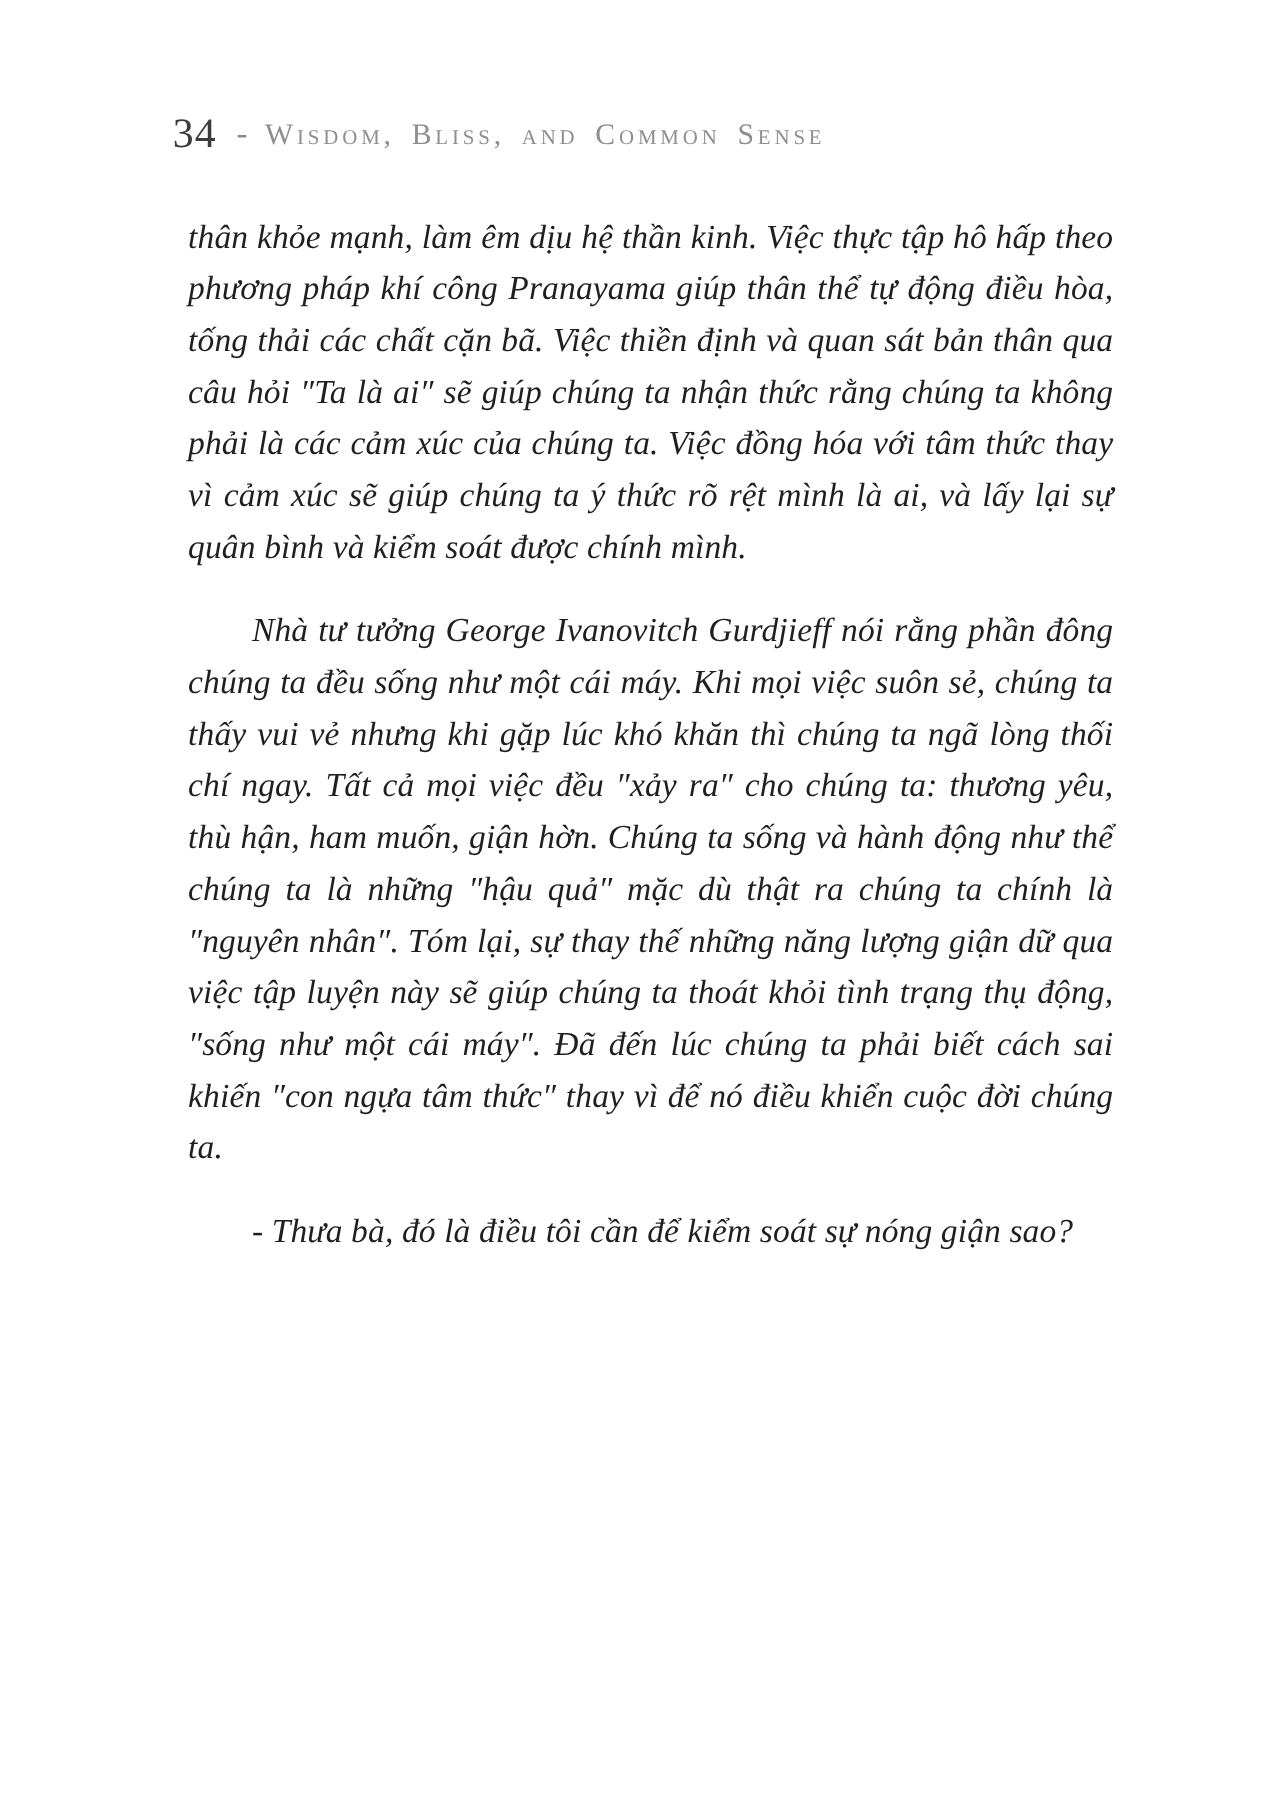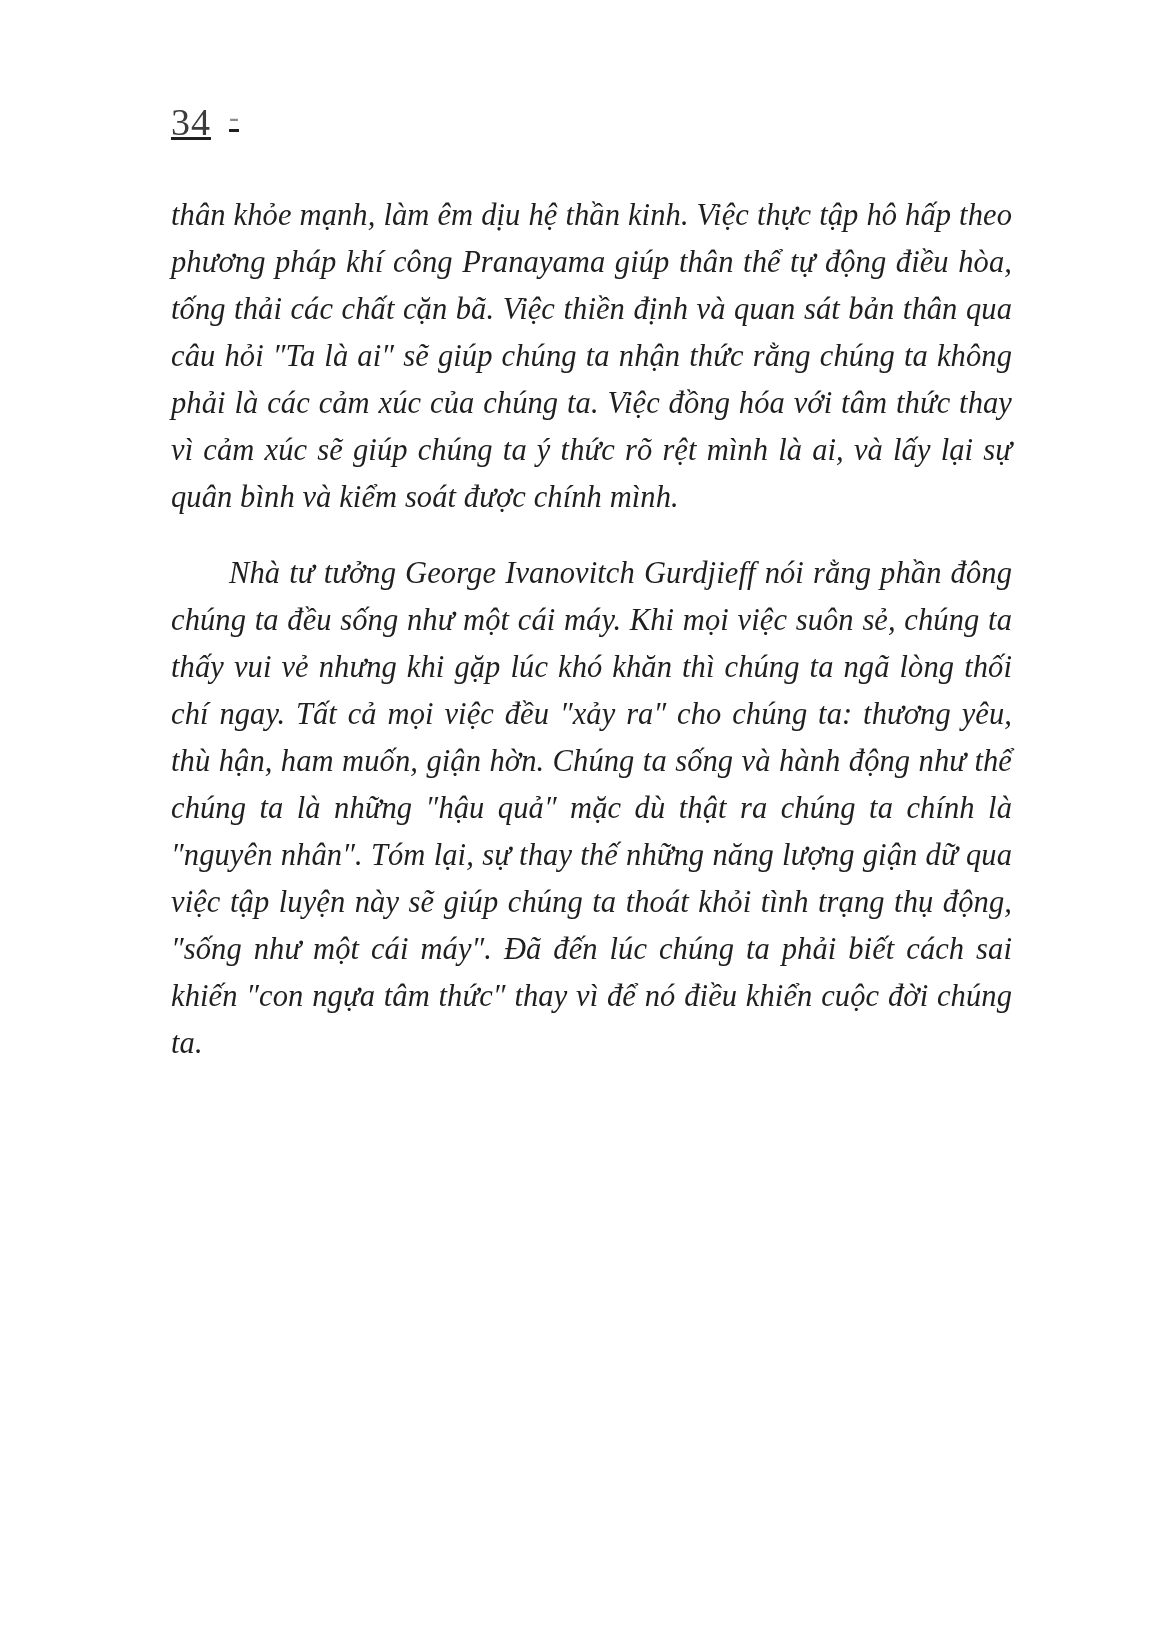--- a/index.html
+++ b/index.html
@@ -17,26 +17,25 @@
   }
   .page {
     position: absolute;
     left: 155px;
     top: 0;
     width: 857px;
   }
   .running-head {
     position: absolute;
     top: 100px;
-    left: 16px;
+    left: 2px;
     width: 100%;
     display: flex;
-    align-items: flex-start;
+    align-items: center;
     white-space: nowrap;
-    text-decoration: underline;
   }
   .folio {
     font-size: 38px;
     color: #3c3c3c;
     letter-spacing: 1px;
   }
   .head-sep {
     font-size: 30px;
     color: #8a8a8a;
     margin: 0 16px 0 18px;
@@ -67,20 +66,22 @@
   }
 </style>
 </head>
 <body>
 
 <div class="page">
 
   <div class="running-head">
     <span class="folio">34</span>
     <span class="head-sep">-</span>
+    <span class="head-title">Wisdom, Bliss, and Common Sense</span>
   </div>
 
   <div class="body-text">
     <p class="para">thân khỏe mạnh, làm êm dịu hệ thần kinh. Việc thực tập hô hấp theo phương pháp khí công Pranayama giúp thân thể tự động điều hòa, tống thải các chất cặn bã. Việc thiền định và quan sát bản thân qua câu hỏi ″Ta là ai″ sẽ giúp chúng ta nhận thức rằng chúng ta không phải là các cảm xúc của chúng ta. Việc đồng hóa với tâm thức thay vì cảm xúc sẽ giúp chúng ta ý thức rõ rệt mình là ai, và lấy lại sự quân bình và kiểm soát được chính mình.</p>
     <p class="para indent">Nhà tư tưởng George Ivanovitch Gurdjieff nói rằng phần đông chúng ta đều sống như một cái máy. Khi mọi việc suôn sẻ, chúng ta thấy vui vẻ nhưng khi gặp lúc khó khăn thì chúng ta ngã lòng thối chí ngay. Tất cả mọi việc đều ″xảy ra″ cho chúng ta: thương yêu, thù hận, ham muốn, giận hờn. Chúng ta sống và hành động như thể chúng ta là những ″hậu quả″ mặc dù thật ra chúng ta chính là ″nguyên nhân″. Tóm lại, sự thay thế những năng lượng giận dữ qua việc tập luyện này sẽ giúp chúng ta thoát khỏi tình trạng thụ động, ″sống như một cái máy″. Đã đến lúc chúng ta phải biết cách sai khiến ″con ngựa tâm thức″ thay vì để nó điều khiển cuộc đời chúng ta.</p>
+    <p class="para indent">- Thưa bà, đó là điều tôi cần để kiểm soát sự nóng giận sao?</p>
   </div>
 
 </div>
 
 </body></html>

